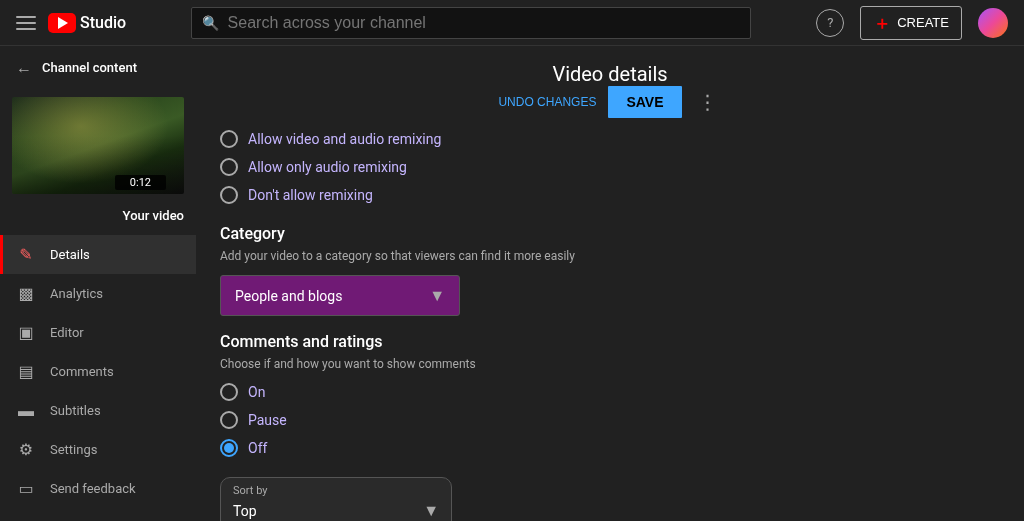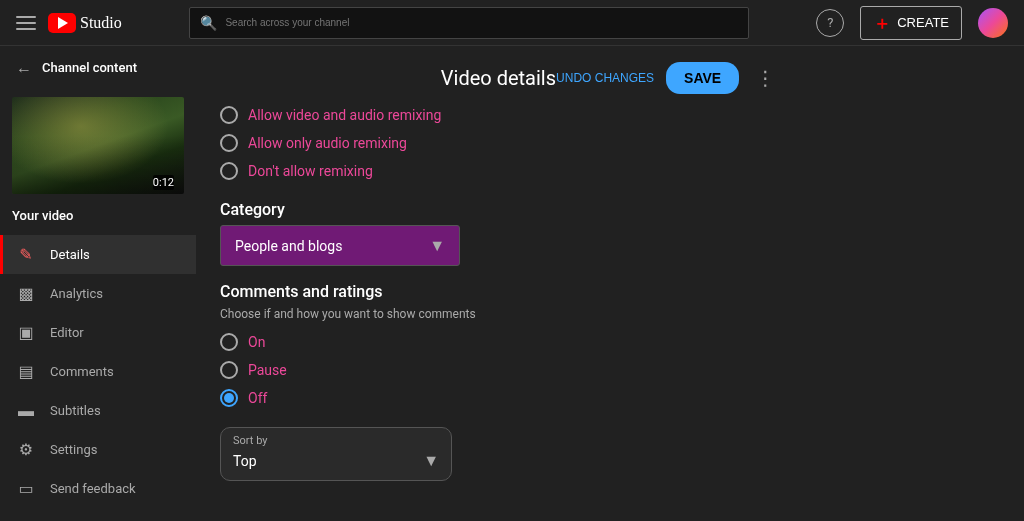--- a/index.html
+++ b/index.html
@@ -24,21 +24,20 @@
       padding: 0 16px;
       gap: 12px;
       border-bottom: 1px solid #333;
       flex-shrink: 0;
     }
     .topbar-left {
       display: flex;
       align-items: center;
       gap: 12px;
       flex-shrink: 0;
-      font-family: Liberation Serif, serif;
     }
     .hamburger-icon {
       width: 20px;
       height: 14px;
       display: flex;
       flex-direction: column;
       justify-content: space-between;
       cursor: pointer;
     }
     .hamburger-icon span {
@@ -87,21 +86,21 @@
       margin: 0 auto;
     }
     .search-icon-svg {
       color: #aaa;
       font-size: 14px;
     }
     .search-input {
       background: transparent;
       border: none;
       color: #aaa;
-      font-size: 10px;
+      font-size: 16px;
       outline: none;
       flex: 1;
     }
     .topbar-right {
       display: flex;
       align-items: center;
       gap: 16px;
       flex-shrink: 0;
     }
     .help-btn {
@@ -190,29 +189,30 @@
     .video-thumbnail::before {
       content: '';
       position: absolute;
       inset: 0;
       background: radial-gradient(ellipse at 40% 30%, rgba(255,220,100,0.3) 0%, transparent 60%),
                   linear-gradient(180deg, transparent 40%, rgba(0,0,0,0.4) 100%);
     }
     .video-duration {
       position: absolute;
       bottom: 4px;
-      right: 10px;
+      right: 18px;
       background: rgba(0,0,0,0.8);
       color: #fff;
       font-size: 11px;
-      padding: 1px 0;
+      padding: 1px 15px;
       border-radius: 2px;
     }
     .video-info {
       padding: 6px 12px 4px;
+      text-align: right;
     }
     .video-title {
       font-size: 13px;
       font-weight: 500;
       color: #fff;
     }
     .video-subtitle {
       font-size: 12px;
       color: #aaa;
     }
@@ -256,23 +256,24 @@
     .details-area {
       flex: 1;
       background: #212121;
       overflow-y: auto;
       display: flex;
       flex-direction: column;
     }
     .details-header {
       display: flex;
       align-items: center;
-      justify-content: center;
+      justify-content: flex-start;
       padding: 16px 24px 12px;
       flex-shrink: 0;
+      flex-direction: column;
     }
     .details-title {
       font-size: 20px;
       font-weight: 400;
       color: #fff;
     }
     .details-actions {
       display: flex;
       align-items: center;
       gap: 12px;
@@ -284,21 +285,21 @@
       font-size: 12px;
       font-weight: 500;
       cursor: pointer;
       text-transform: uppercase;
     }
     .save-btn {
       background: #3ea6ff;
       border: none;
       color: #000;
       padding: 8px 18px;
-      border-radius: 14px;
+      border-radius: 1px;
       font-size: 14px;
       font-weight: 600;
       cursor: pointer;
       text-transform: uppercase;
     }
     .more-btn {
       color: #aaa;
       font-size: 20px;
       cursor: pointer;
       padding: 4px;
@@ -315,21 +316,21 @@
     .radio-group {
       display: flex;
       flex-direction: column;
       gap: 10px;
       margin-bottom: 20px;
     }
     .radio-option {
       display: flex;
       align-items: center;
       gap: 10px;
-      color: #ec4899;
+      color: #c4b5fd;
       font-size: 14px;
       cursor: pointer;
     }
     .radio-circle {
       width: 18px;
       height: 18px;
       border-radius: 50%;
       border: 2px solid #aaa;
       display: flex;
       align-items: center;
@@ -507,20 +508,21 @@
           <span>Allow only audio remixing</span>
         </label>
         <label class="radio-option">
           <div class="radio-circle"></div>
           <span>Don't allow remixing</span>
         </label>
       </div>
 
       <div class="section">
         <div class="section-title">Category</div>
+        <div class="section-desc">Add your video to a category so that viewers can find it more easily</div>
         <div class="select-dropdown">
           <span>People and blogs</span>
           <span class="dropdown-arrow">▼</span>
         </div>
       </div>
 
       <div class="section">
         <div class="section-title">Comments and ratings</div>
         <div class="section-desc">Choose if and how you want to show comments</div>
         <div class="radio-group">

